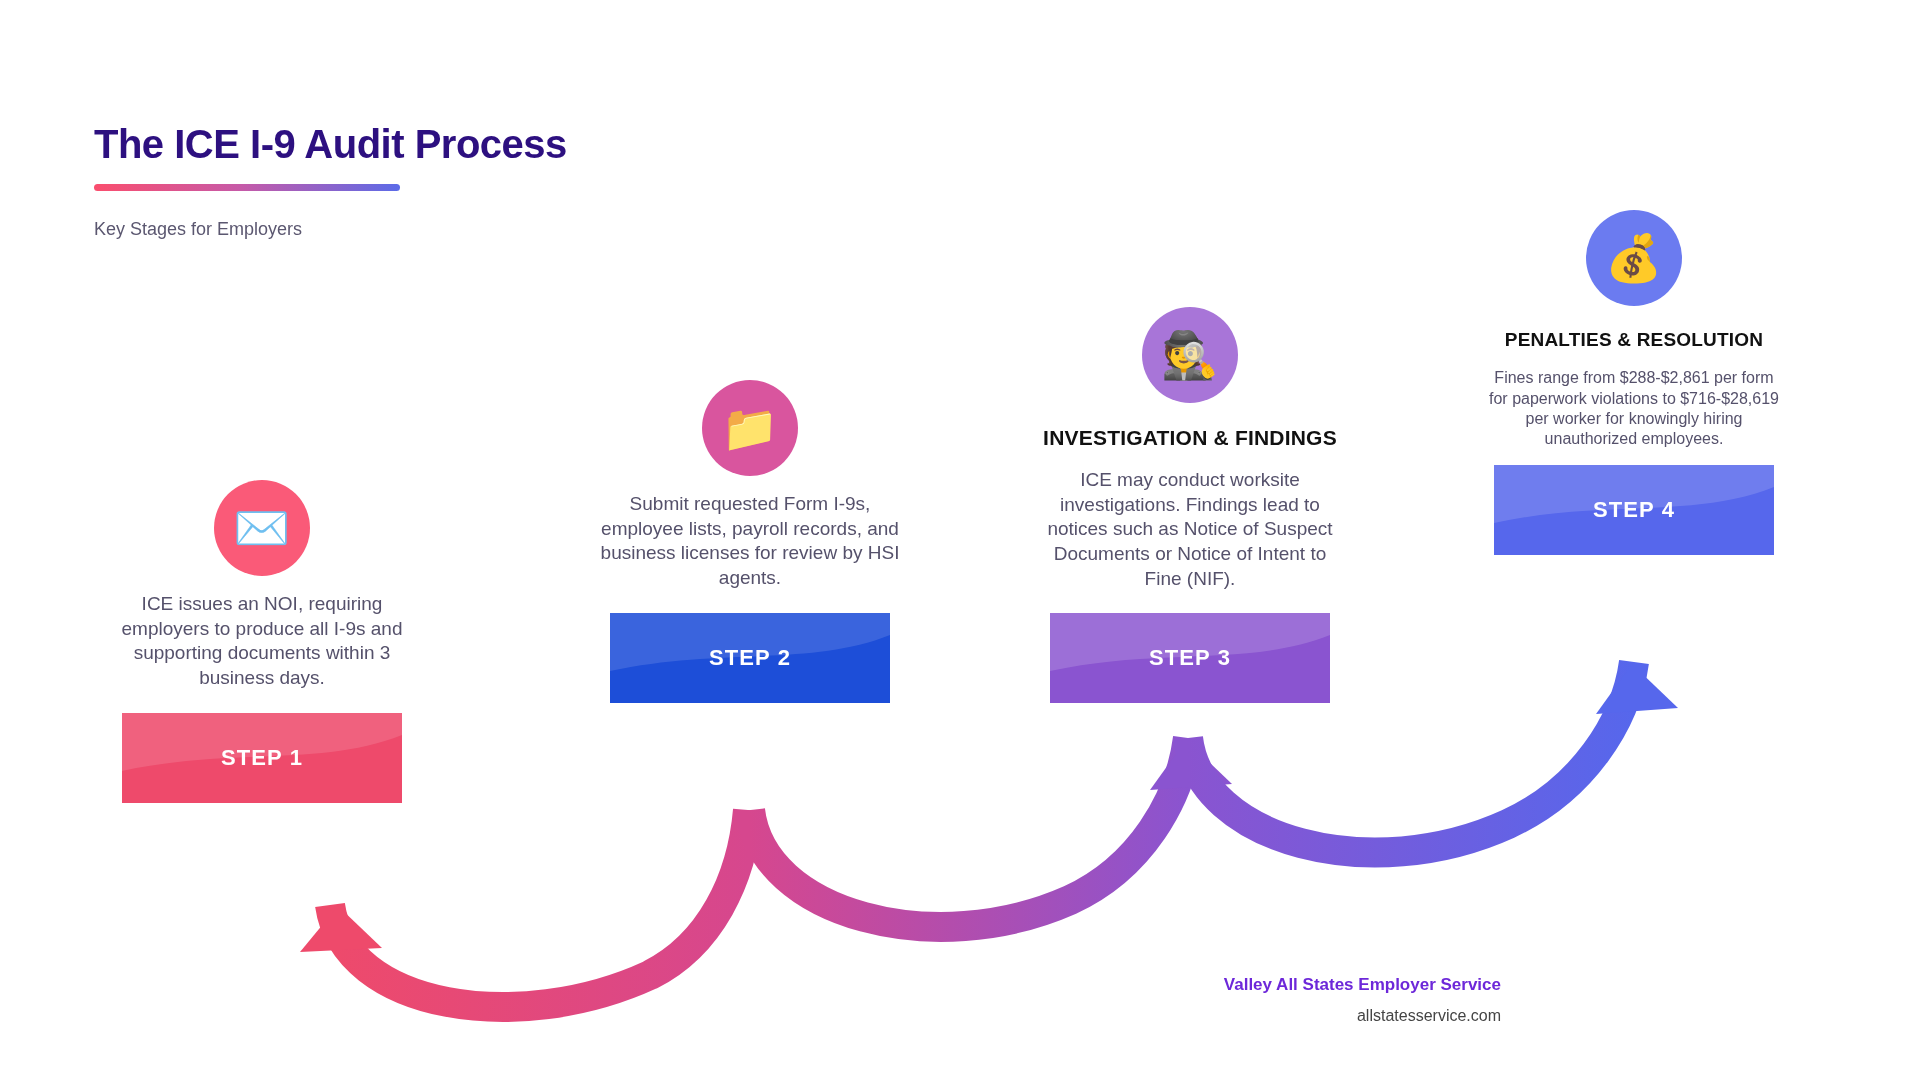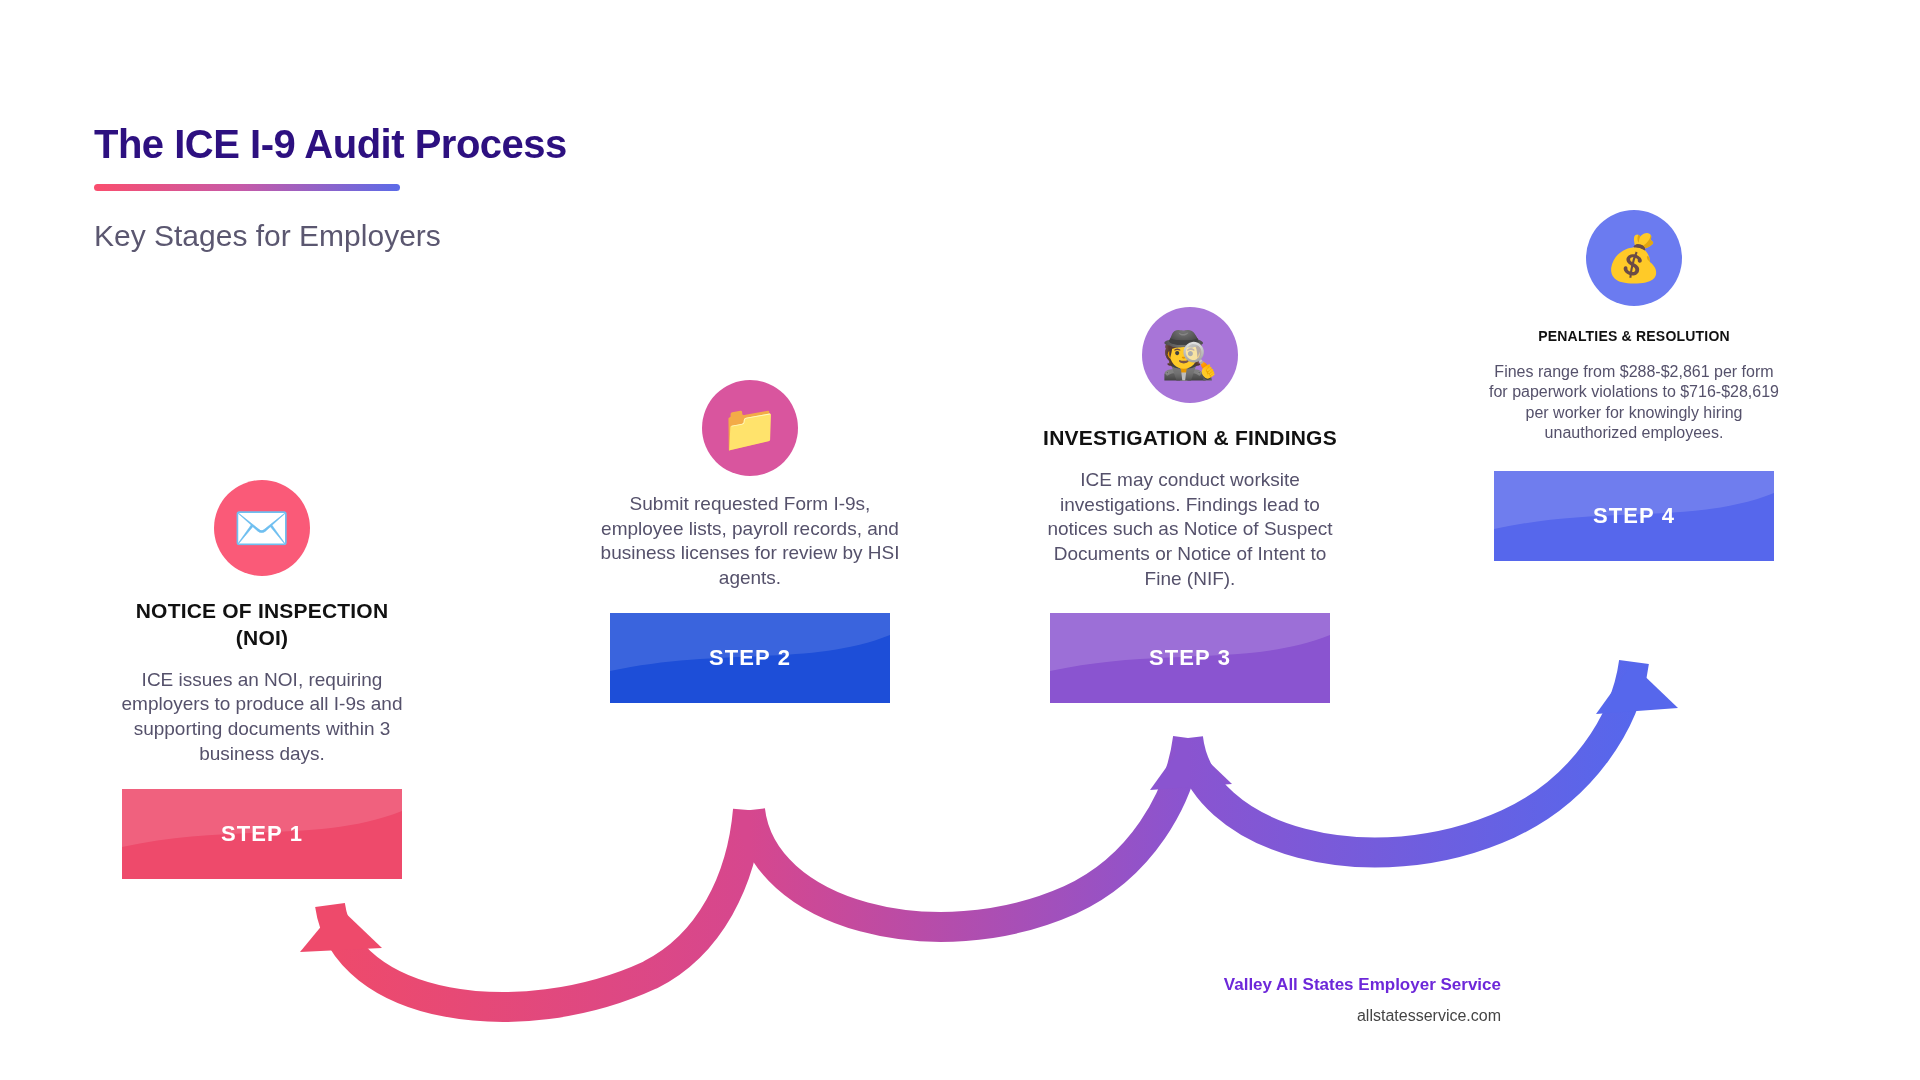--- a/index.html
+++ b/index.html
@@ -15,42 +15,42 @@
   .header { position: absolute; left: 94px; top: 122px; }
   .title {
     font-size: 40px; font-weight: bold; letter-spacing: -0.5px;
     color: #2D1080; line-height: 1.1; white-space: nowrap;
   }
   .accent-bar {
     margin-top: 18px; width: 306px; height: 7px; border-radius: 4px;
     background: linear-gradient(90deg, #FA4E6E 0%, #C65AA8 48%, #5B6BE8 100%);
   }
   .subtitle {
-    margin-top: 28px; font-size: 30px; color: #5B5770; font-weight: normal;
+    margin-top: 28px; font-size: 18px; color: #5B5770; font-weight: normal;
     white-space: nowrap;
   }
 
   
   .ribbons { position: absolute; inset: 0; width: 1920px; height: 1080px; }
 
   
   .step { position: absolute; width: 300px; text-align: center; }
   .step-icon {
     width: 96px; height: 96px; border-radius: 50%;
     margin: 0 auto; display: flex; align-items: center; justify-content: center;
     font-size: 46px; line-height: 1;
   }
   .step-title {
     margin-top: 22px; font-size: 21px; font-weight: bold; color: #111111;
     line-height: 1.28; letter-spacing: 0.2px;
   }
   .step-desc {
     margin-top: 16px; font-size: 19px; color: #55516B; line-height: 1.3;
   }
-  .step.s4 .step-title { font-size: 14px; }
+  .step.s4 .step-title { font-size: 19px; }
   .step.s4 .step-desc { font-size: 16px; line-height: 1.27; }
 
   
   .banner {
     position: relative; width: 280px; height: 90px; margin: 22px auto 0;
     display: flex; align-items: center; justify-content: center;
     overflow: hidden;
   }
   .banner-label {
     position: relative; z-index: 3;
@@ -97,21 +97,20 @@
   <div class="header">
     <div class="title">The ICE I-9 Audit Process</div>
     <div class="accent-bar"></div>
     <div class="subtitle">Key Stages for Employers</div>
   </div>
 
   <div class="step s1" style="left:112px; top:480px;">
     <div class="step-icon" style="background:#FA5A78;">
       <span>✉️</span>
     </div>
-    <div class="step-title">NOTICE OF INSPECTION (NOI)</div>
     <div class="step-desc">ICE issues an NOI, requiring employers to produce all I-9s and supporting documents within 3 business days.</div>
     <div class="banner" style="background:#EE4A6B;">
       <svg class="wave" viewBox="0 0 280 90" preserveAspectRatio="none">
         <path d="M0 0 L280 0 L280 22 C200 54 110 34 0 58 Z" fill="#ffffff" opacity="0.13"></path>
       </svg>
       <span class="banner-label">STEP 1</span>
     </div>
   </div>
 
   <div class="step s2" style="left:600px; top:380px;">
@@ -140,21 +139,21 @@
       <span class="banner-label">STEP 3</span>
     </div>
   </div>
 
   <div class="step s4" style="left:1484px; top:210px;">
     <div class="step-icon" style="background:#6B7BF0;">
       <span>💰</span>
     </div>
     <div class="step-title">PENALTIES &amp; RESOLUTION</div>
     <div class="step-desc">Fines range from $288-$2,861 per form for paperwork violations to $716-$28,619 per worker for knowingly hiring unauthorized employees.</div>
-    <div class="banner" style="background:#5667EC; margin-top:28px;">
+    <div class="banner" style="background:#5667EC; margin-top:15px;">
       <svg class="wave" viewBox="0 0 280 90" preserveAspectRatio="none">
         <path d="M0 0 L280 0 L280 22 C200 54 110 34 0 58 Z" fill="#ffffff" opacity="0.15"></path>
       </svg>
       <span class="banner-label">STEP 4</span>
     </div>
   </div>
 
   <div class="footer">
     <div class="footer-brand">Valley All States Employer Service</div>
     <div class="footer-url">allstatesservice.com</div>

